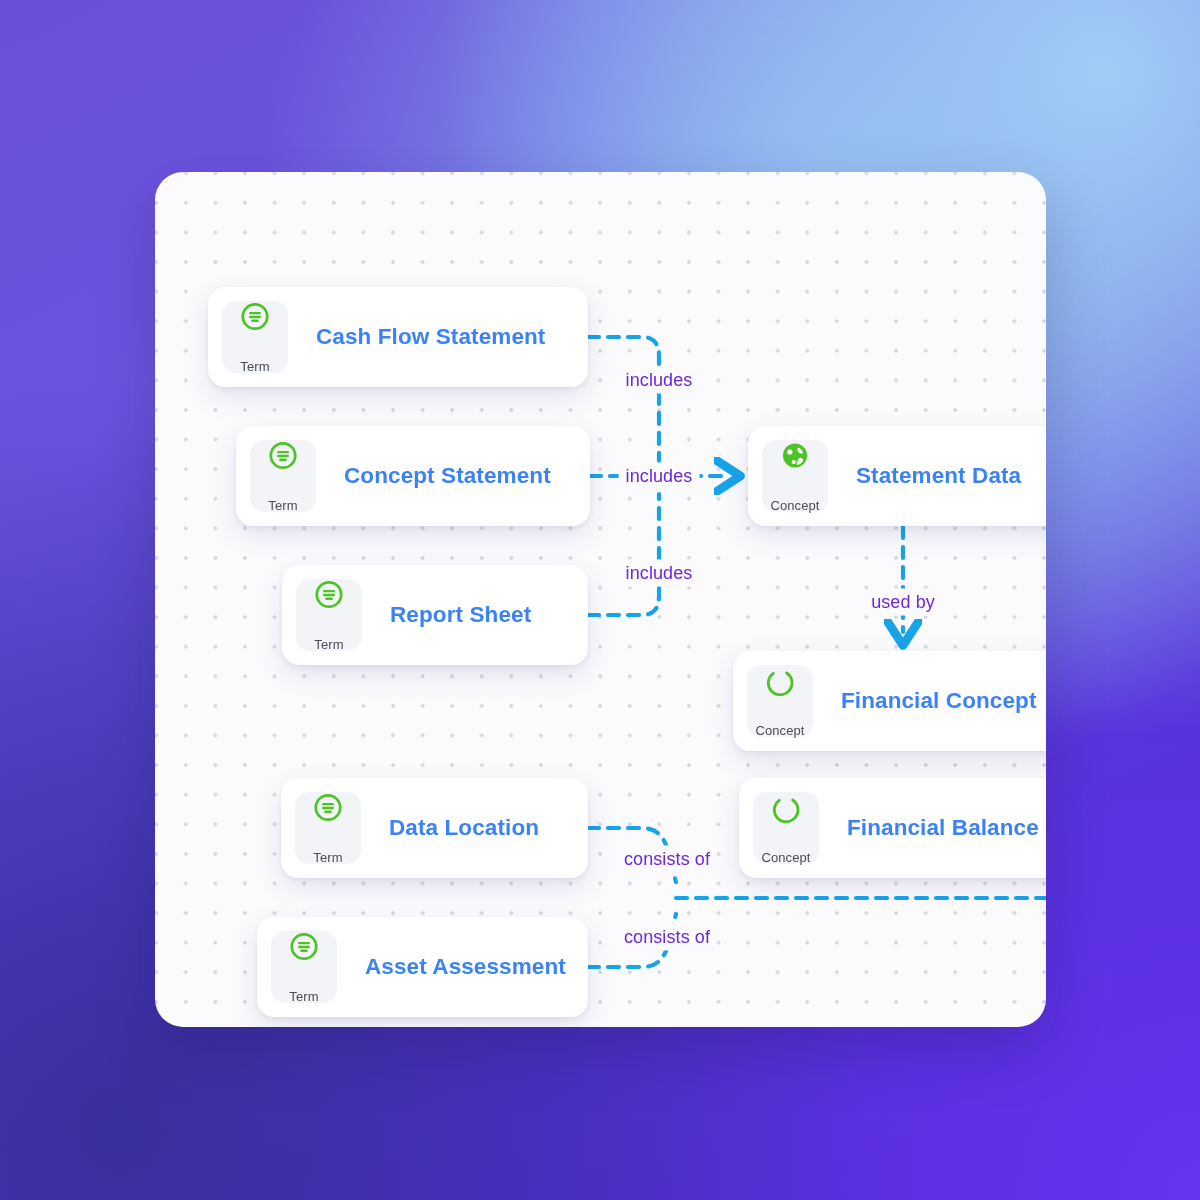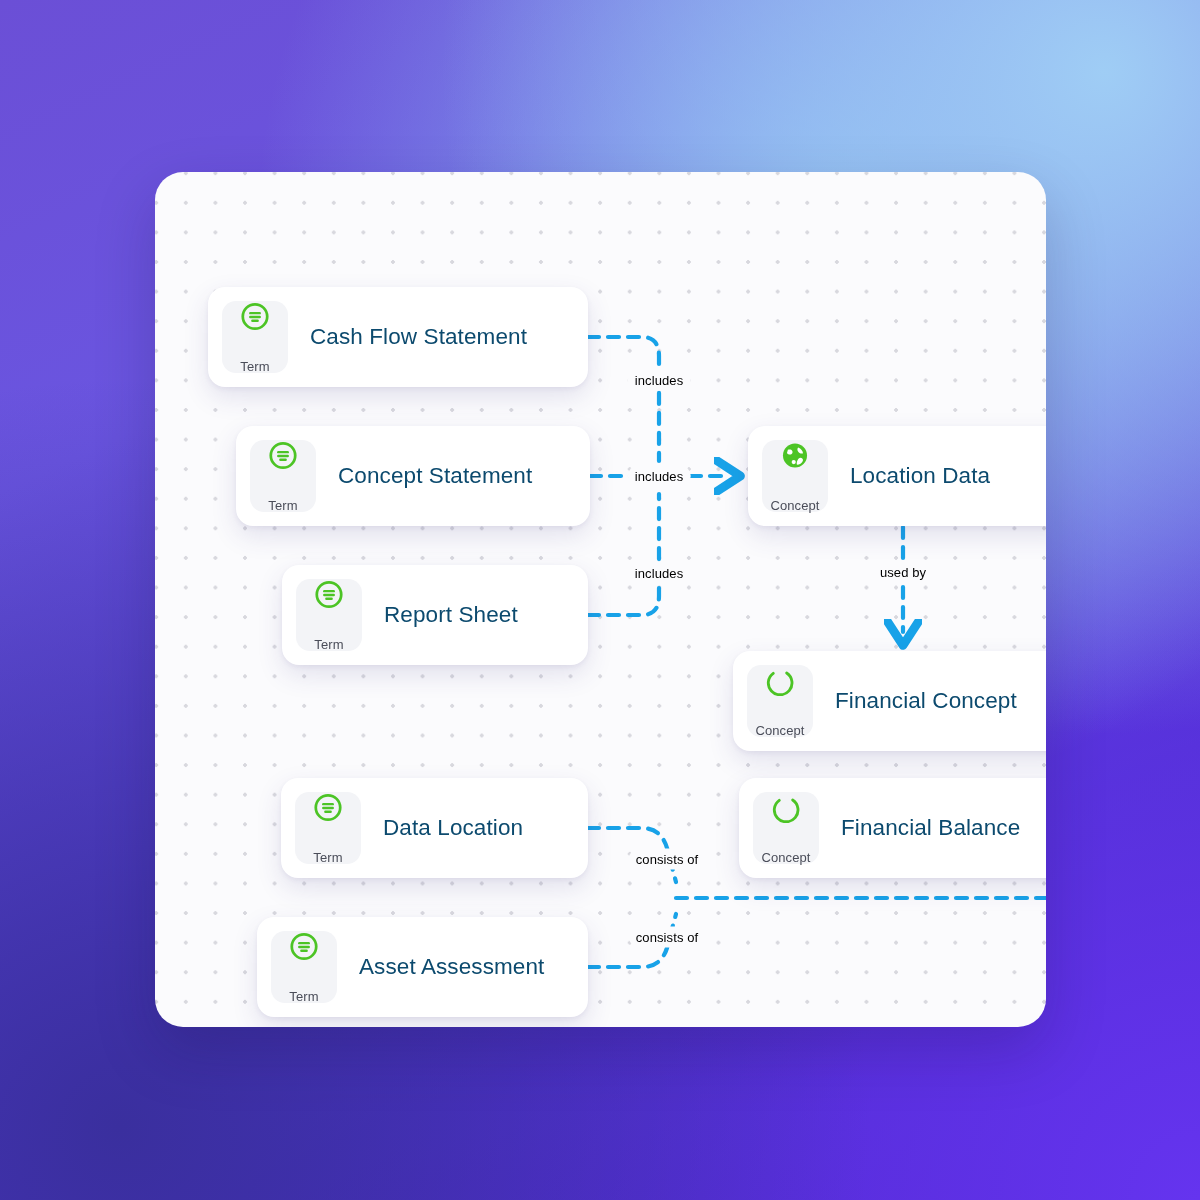--- a/index.html
+++ b/index.html
@@ -28,22 +28,22 @@
     overflow:hidden;
     box-shadow:0 24px 60px rgba(24,14,70,.22);
   }
 
   
   #edges{ position:absolute; left:0; top:0; width:891px; height:855px; }
 
   
   .elabel{
     position:absolute;
-    font-size:13px;
-    color:#000000;
+    font-size:18px;
+    color:#6d28d9;
     background:#fbfbfd;
     padding:3px 7px;
     border-radius:11px;
     white-space:nowrap;
     transform:translate(-50%,-50%);
     letter-spacing:.1px;
   }
 
   
   .node{
@@ -68,24 +68,25 @@
   .badge svg{ display:block; }
   .badge-label{
     font-size:13px;
     color:#4a4d59;
     line-height:1;
     letter-spacing:.1px;
     margin-top:25px;
   }
   .node-title{
     font-size:22.5px;
-    color:#0c4a6e;
-    margin-left:22px;
+    color:#3b82f6;
+    margin-left:28px;
     white-space:nowrap;
     letter-spacing:.1px;
+    font-weight:bold;
   }
 </style>
 </head>
 <body>
 
 <div id="canvas">
 
   <svg id="edges" viewBox="0 0 891 855">
     <defs>
       <marker id="arrow" markerWidth="9" markerHeight="9" refX="3.2" refY="4.5" orient="auto" markerUnits="strokeWidth">
@@ -106,21 +107,21 @@
 
       <path d="M 433 795 L 487 795 Q 506 795 512 776 L 521 742"></path>
 
       <path d="M 521 726 L 900 726"></path>
     </g>
   </svg>
 
   <div class="elabel" style="left:504px; top:208px;">includes</div>
   <div class="elabel" style="left:504px; top:304px;">includes</div>
   <div class="elabel" style="left:504px; top:401px;">includes</div>
-  <div class="elabel" style="left:748px; top:400px;">used by</div>
+  <div class="elabel" style="left:748px; top:430px;">used by</div>
   <div class="elabel" style="left:512px; top:687px;">consists of</div>
   <div class="elabel" style="left:512px; top:765px;">consists of</div>
 
   <div class="node" style="left:53px; top:115px; width:380px;">
     <div class="badge">
       <svg width="34" height="34" viewBox="0 0 34 34">
         <circle cx="17" cy="17" r="13.4" fill="none" stroke="#4cc425" stroke-width="3"></circle>
         <rect x="10.5" y="12" width="13" height="2.6" rx="1.3" fill="#4cc425"></rect>
         <rect x="10.5" y="16.2" width="13" height="2.6" rx="1.3" fill="#4cc425"></rect>
         <rect x="12.8" y="20.4" width="8.4" height="2.6" rx="1.3" fill="#4cc425"></rect>
@@ -188,21 +189,21 @@
         <circle cx="17" cy="17" r="13.2" fill="#4cc425"></circle>
         <path d="M9.2 10.8 C13 9.4 15.2 12.2 14 14.6 C12.9 16.9 9.3 16.1 8.2 14.2" fill="#ffffff"></path>
         <path d="M20.4 8.2 C23.6 9.4 25.6 12 25.8 14.6 C24 15.4 21.4 14.6 20.2 12.4
                  C19.3 10.8 19.6 9.1 20.4 8.2 Z" fill="#ffffff"></path>
         <path d="M22.6 19.4 C25 19.4 26.2 21.2 25.6 23 C24.4 25.6 21.6 27.2 19 27
                  C18.4 24.8 19.8 20.2 22.6 19.4 Z" fill="#ffffff"></path>
         <circle cx="15.6" cy="24.2" r="2.3" fill="#ffffff"></circle>
       </svg>
       <span class="badge-label">Concept</span>
     </div>
-    <span class="node-title">Location Data</span>
+    <span class="node-title">Statement Data</span>
   </div>
 
   <div class="node" style="left:578px; top:479px; width:345px;">
     <div class="badge">
       <svg width="34" height="34" viewBox="0 0 34 34">
         <path d="M24.3 8.8 A13 13 0 1 1 9.6 9.1" fill="none" stroke="#4cc425" stroke-width="3.1" stroke-linecap="round"></path>
       </svg>
       <span class="badge-label">Concept</span>
     </div>
     <span class="node-title">Financial Concept</span>

